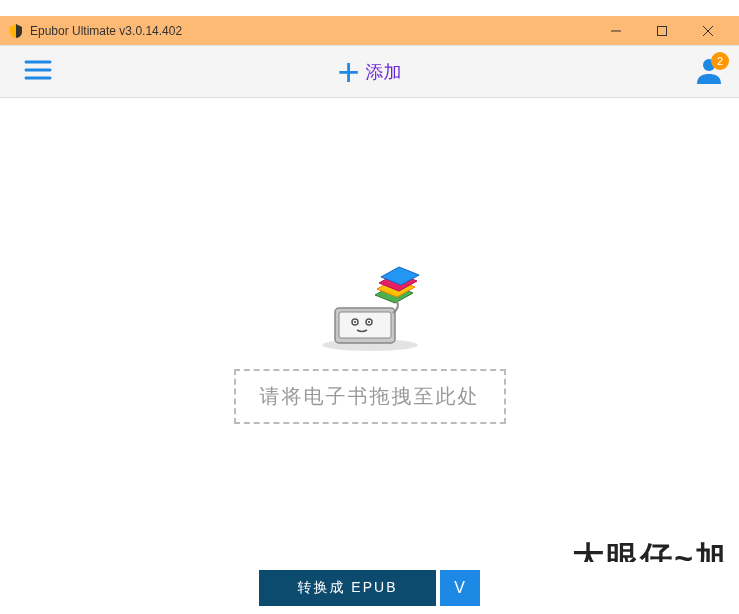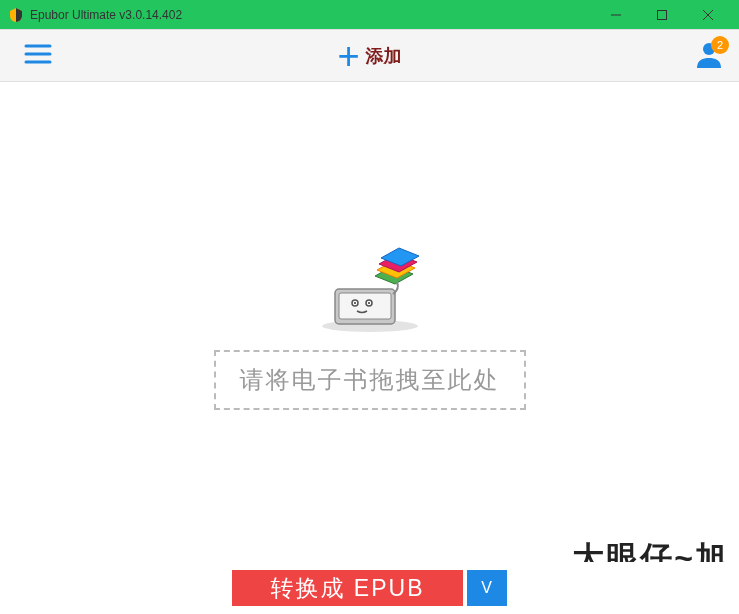--- a/index.html
+++ b/index.html
@@ -10,25 +10,26 @@
     body {
       font-family: "Microsoft YaHei", "Segoe UI", sans-serif;
       background: #fff;
       width: 739px;
       height: 614px;
       overflow: hidden;
       position: relative;
     }
     .title-bar {
       height: 30px;
-      background: #22c55e;
+      background: #fdba74;
       display: flex;
       align-items: center;
       padding: 0 8px;
       border-bottom: 1px solid #e0e0e0;
+      margin-top: 16px;
     }
     .app-icon {
       width: 16px;
       height: 16px;
       margin-right: 6px;
     }
     .title-text {
       font-size: 12px;
       color: #333;
       flex: 1;
@@ -68,22 +69,21 @@
       gap: 6px;
     }
     .add-btn .plus {
       color: #1e88e5;
       font-size: 38px;
       font-weight: 200;
       line-height: 1;
     }
     .add-btn .label {
       font-size: 18px;
-      color: #7f1d1d;
-      font-weight: bold;
+      color: #6d28d9;
     }
     .user-icon {
       margin-left: auto;
       position: relative;
       cursor: pointer;
     }
     .badge {
       position: absolute;
       top: -4px;
       right: -6px;
@@ -104,47 +104,47 @@
       align-items: center;
       justify-content: center;
       background: #fff;
     }
     .drop-image {
       margin-bottom: 12px;
     }
     .drop-box {
       border: 2px dashed #bbb;
       padding: 12px 24px;
-      font-size: 24px;
+      font-size: 20px;
       color: #999;
       letter-spacing: 2px;
     }
     .bottom-bar {
       position: absolute;
       bottom: 0;
       left: 0;
       right: 0;
       height: 52px;
       display: flex;
       align-items: center;
       justify-content: center;
       background: #fff;
     }
     .convert-btn {
       display: flex;
       align-items: stretch;
       height: 36px;
     }
     .convert-main {
-      background: #ef4444;
+      background: #0c4a6e;
       color: #fff;
       padding: 0 38px;
       display: flex;
       align-items: center;
-      font-size: 23px;
+      font-size: 14px;
       letter-spacing: 2px;
       cursor: pointer;
     }
     .convert-dropdown {
       background: #1e88e5;
       color: #fff;
       width: 40px;
       display: flex;
       align-items: center;
       justify-content: center;

